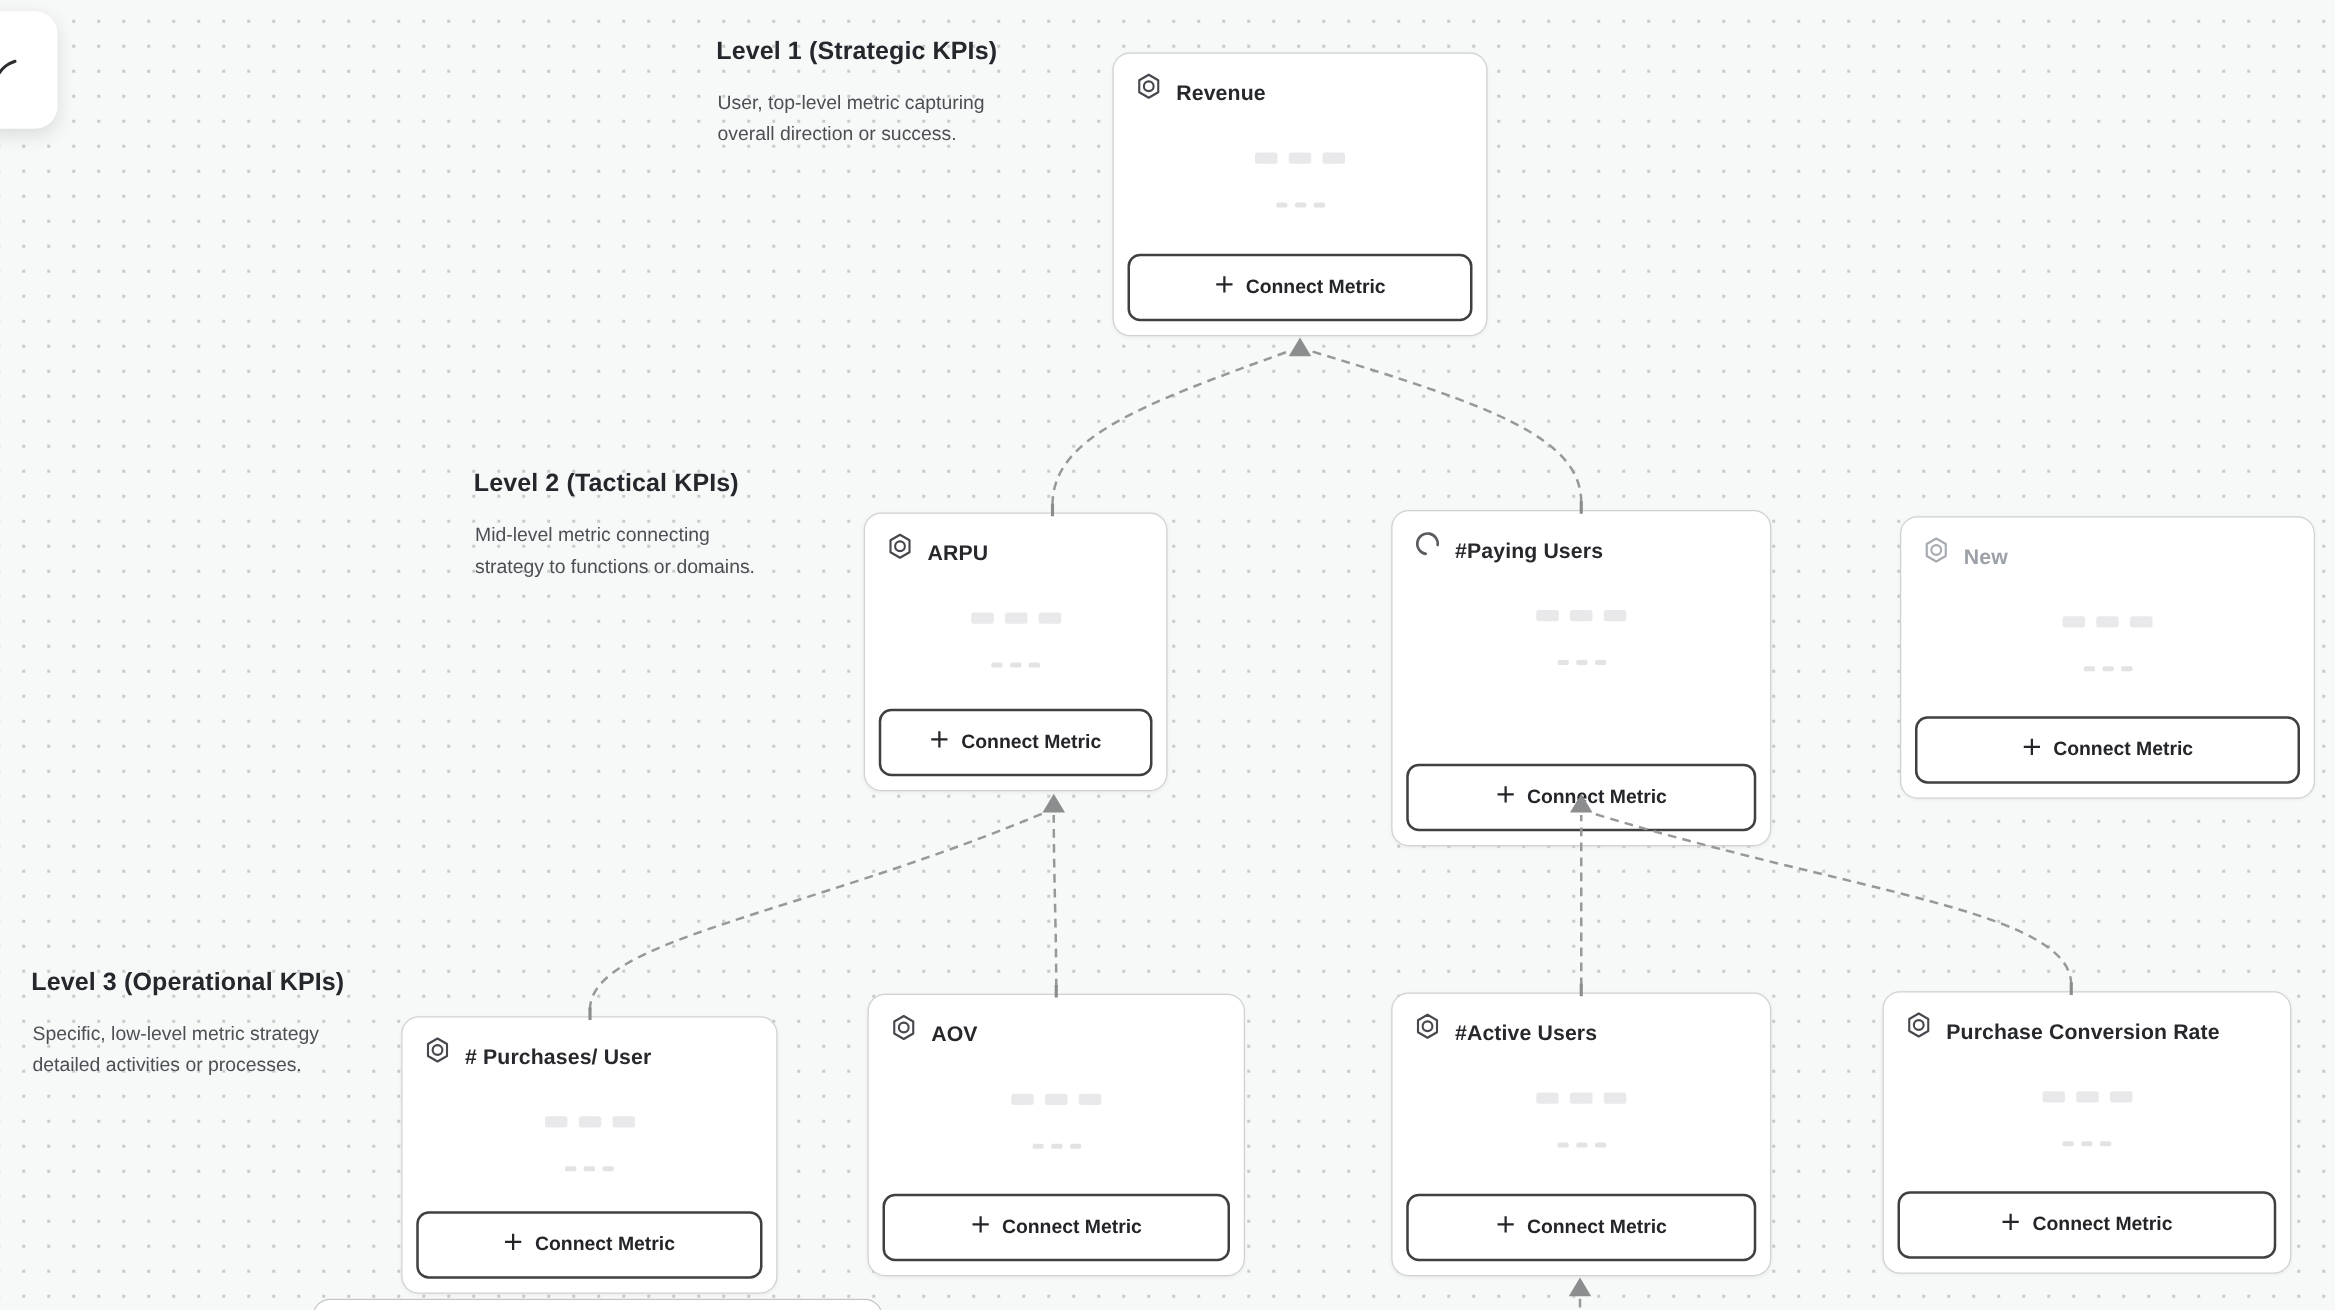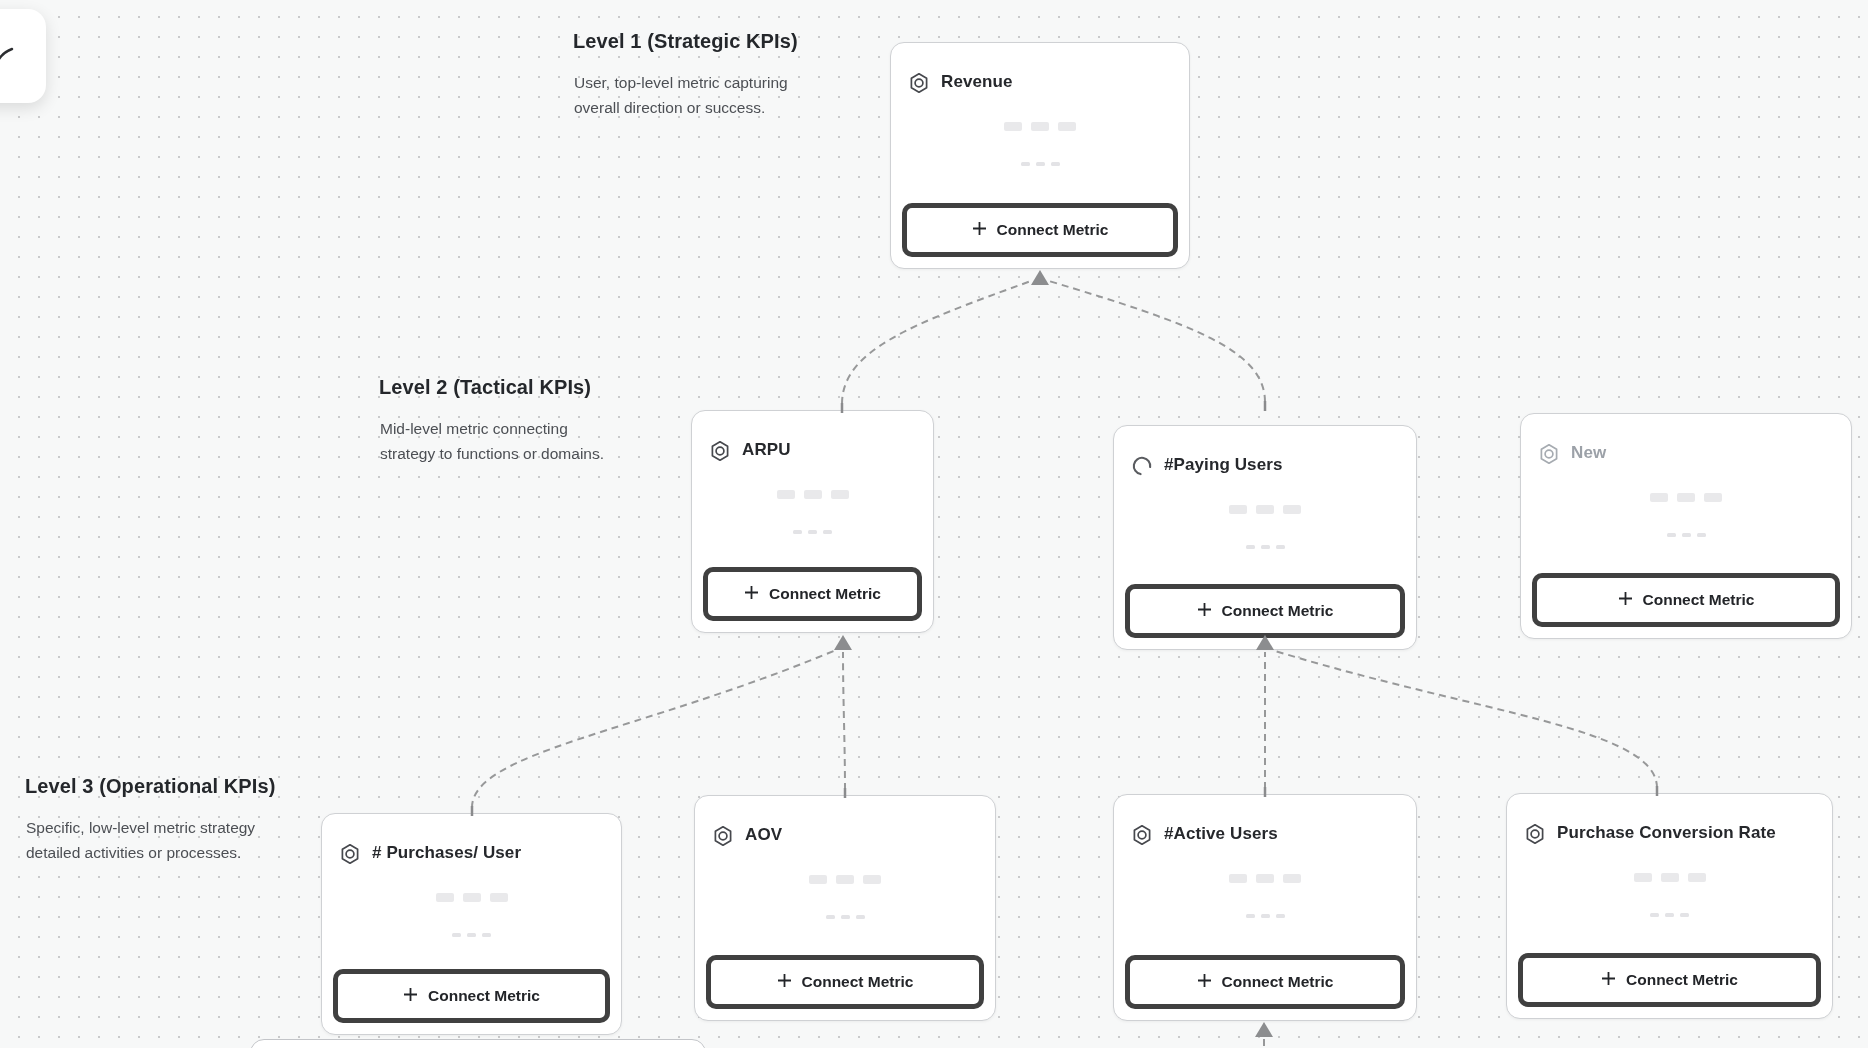--- a/index.html
+++ b/index.html
@@ -13,31 +13,31 @@
   .section-title{
     position:absolute;font-size:20px;font-weight:700;color:#24272b;
     white-space:nowrap;letter-spacing:.1px;z-index:1;
   }
   .section-desc{position:absolute;font-size:15.5px;color:#4c4f54;line-height:25px;z-index:1;}
   .section-desc div{white-space:nowrap;}
   .card{
     position:absolute;background:#ffffff;border:1px solid #cfd1d4;border-radius:14px;
     box-shadow:0 1px 3px rgba(0,0,0,.05);z-index:1;box-sizing:border-box;
   }
-  .card-header{position:absolute;top:29px;left:17px;display:flex;align-items:flex-start;gap:11px;}
+  .card-header{position:absolute;top:15px;left:17px;display:flex;align-items:flex-end;gap:11px;}
   .card-title{font-size:17px;font-weight:700;color:#26282c;letter-spacing:.1px;white-space:nowrap;}
   .card.draft .card-title{color:#9ca1a8;}
   .card.draft .hexicon path,.card.draft .hexicon circle{stroke:#a6abb1;}
   .sk-blocks{position:absolute;top:79px;left:0;right:0;display:flex;justify-content:center;gap:9px;}
   .sk-blocks i{width:18px;height:9px;background:#e9e9eb;border-radius:2px;}
   .sk-dashes{position:absolute;top:119px;left:0;right:0;display:flex;justify-content:center;gap:6px;}
   .sk-dashes i{width:9px;height:3.5px;background:#e3e3e6;border-radius:1.5px;}
   .connect-btn{
     position:absolute;left:11px;right:11px;bottom:11px;height:54px;
-    background:#fff;border:5px solid #404040;border-radius:10px;
+    background:#fff;border:2px solid #404040;border-radius:10px;
     display:flex;align-items:center;justify-content:center;gap:10px;
     font-family:inherit;font-size:15.5px;font-weight:600;color:#232529;cursor:pointer;
   }
   .edges{position:absolute;left:0;top:0;z-index:2;pointer-events:none;}
   .edge{fill:none;stroke:#979899;stroke-width:2;stroke-dasharray:7 5;}
   .tick{stroke:#8a8b8d;stroke-width:2.5;}
   .arrow{fill:#8c8d8f;}
   .float-panel{
     position:absolute;left:-26px;top:9px;width:72px;height:94px;background:#fff;
     border-radius:18px;box-shadow:0 5px 16px rgba(0,0,0,.12);z-index:3;
@@ -120,21 +120,21 @@
         <i></i>
       </div>
     <button class="connect-btn">
       <span><svg width="15" height="15" viewBox="0 0 15 15">
             <path d="M7.5 1 V14 M1 7.5 H14" stroke="#232529" stroke-width="1.8"></path>
           </svg></span>
       <span>Connect Metric</span>
     </button>
   </div>
 
-  <div class="card" style="left:1113px;top:408px;width:304px;height:225px;margin-top:17px;">
+  <div class="card" style="left:1113px;top:408px;width:304px;height:269px;">
     <div class="card-header">
       <span>
         <svg width="22" height="22" viewBox="0 0 22 22">
             <circle cx="11" cy="11" r="8.2" fill="none" stroke="#5a5c60" stroke-width="2.1" stroke-linecap="round" stroke-dasharray="38 13.5" transform="rotate(100 11 11)"></circle>
           </svg>
       </span>
       <span class="card-title">#Paying Users</span>
     </div>
     <div class="sk-blocks">
         <i></i>

